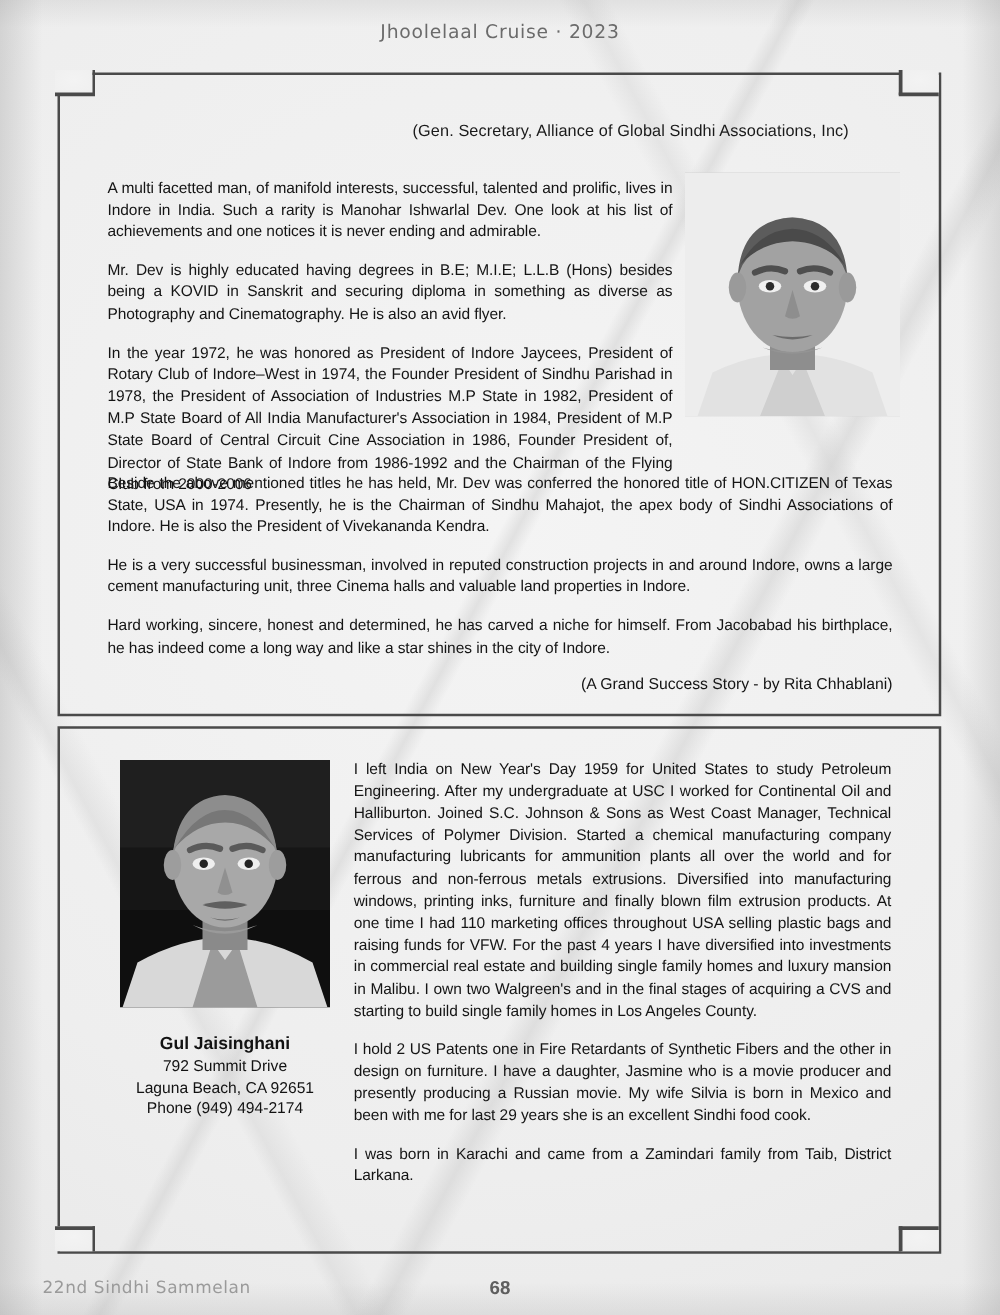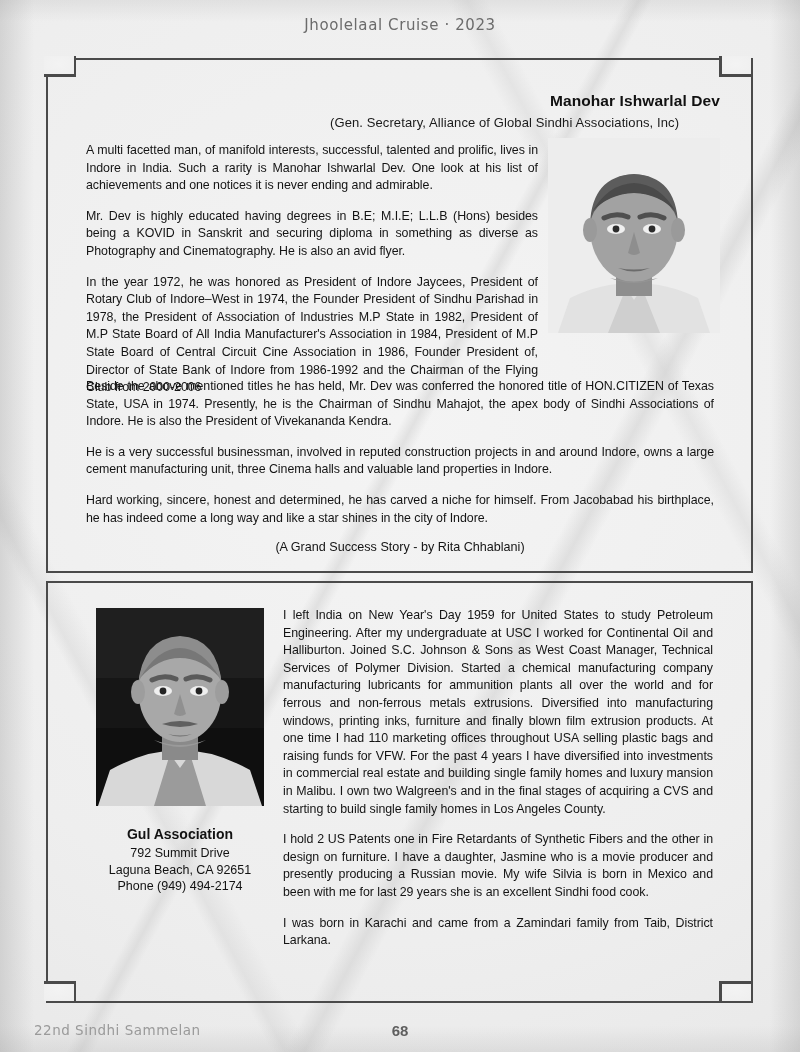--- a/index.html
+++ b/index.html
@@ -115,21 +115,21 @@
     color: #141414;
     text-align: justify;
     letter-spacing: -0.05px;
   }
   p.body.last { margin-bottom: 0; }
 
   .credit {
     font-family: "Liberation Sans", sans-serif;
     font-size: 12.6px;
     color: #141414;
-    text-align: center;
+    text-align: right;
   }
 
   
   .photo {
     position: absolute;
     overflow: hidden;
     background: #cfcfcf;
   }
   .photo svg { display: block; }
 
@@ -158,21 +158,20 @@
 
 <div class="step" style="left:44px; top:56px; width:30px; height:20px;"></div>
 <div class="step-line" style="left:44px; top:74px; width:32px; height:2.5px;"></div>
 <div class="step-line" style="left:73.5px; top:56px; width:2.5px; height:20px;"></div>
 
 <div class="step" style="left:721px; top:56px; width:30px; height:20px;"></div>
 <div class="step-line" style="left:719px; top:74px; width:32px; height:2.5px;"></div>
 <div class="step-line" style="left:719px; top:56px; width:2.5px; height:20px;"></div>
 
 <div class="block" style="left:330px; top:92px; width:390px;">
-  <div class="person-name">Manohar Ishwarlal Dev</div>
   <div class="person-role">(Gen. Secretary, Alliance of Global Sindhi Associations, Inc)</div>
 </div>
 
 <div class="photo" style="left:548px; top:138px; width:172px; height:195px;">
   <svg width="172" height="195" viewBox="0 0 172 195">
     <rect x="0" y="0" width="172" height="195" fill="#ededed"></rect>
 
     <path d="M10 195 L22 160 Q52 145 86 145 Q120 145 150 160 L162 195 Z" fill="#e2e2e2"></path>
     <path d="M60 195 L78 150 L86 162 L94 150 L112 195 Z" fill="#cfcfcf"></path>
 
@@ -258,21 +257,21 @@
 
     <path d="M66 116 Q84 110 102 116 Q84 122 66 116 Z" fill="#5f5f5f"></path>
 
     <path d="M72 126 Q84 131 96 126 Q84 129 72 126 Z" fill="#6d6d6d"></path>
 
     <path d="M58 132 Q84 146 110 132 Q84 142 58 132 Z" fill="#9a9a9a"></path>
   </svg>
 </div>
 
 <div class="cap" style="left:96px; top:826px; width:168px;">
-  <div class="cap-name">Gul Association</div>
+  <div class="cap-name">Gul Jaisinghani</div>
   <div class="cap-line">792 Summit Drive</div>
   <div class="cap-line">Laguna Beach, CA 92651</div>
   <div class="cap-line">Phone (949) 494-2174</div>
 </div>
 
 <div class="col-text" style="left:283px; top:607px; width:430px;">
   <p class="body">I left India on New Year's Day 1959 for United States to study Petroleum Engineering. After my undergraduate at USC I worked for Continental Oil and Halliburton. Joined S.C. Johnson &amp; Sons as West Coast Manager, Technical Services of Polymer Division. Started a chemical manufacturing company manufacturing lubricants for ammunition plants all over the world and for ferrous and non-ferrous metals extrusions. Diversified into manufacturing windows, printing inks, furniture and finally blown film extrusion products. At one time I had 110 marketing offices throughout USA selling plastic bags and raising funds for VFW. For the past 4 years I have diversified into investments in commercial real estate and building single family homes and luxury mansion in Malibu. I own two Walgreen's and in the final stages of acquiring a CVS and starting to build single family homes in Los Angeles County.</p>
   <p class="body">I hold 2 US Patents one in Fire Retardants of Synthetic Fibers and the other in design on furniture. I have a daughter, Jasmine who is a movie producer and presently producing a Russian movie. My wife Silvia is born in Mexico and been with me for last 29 years she is an excellent Sindhi food cook.</p>
   <p class="body last">I was born in Karachi and came from a Zamindari family from Taib, District Larkana.</p>
 </div>

